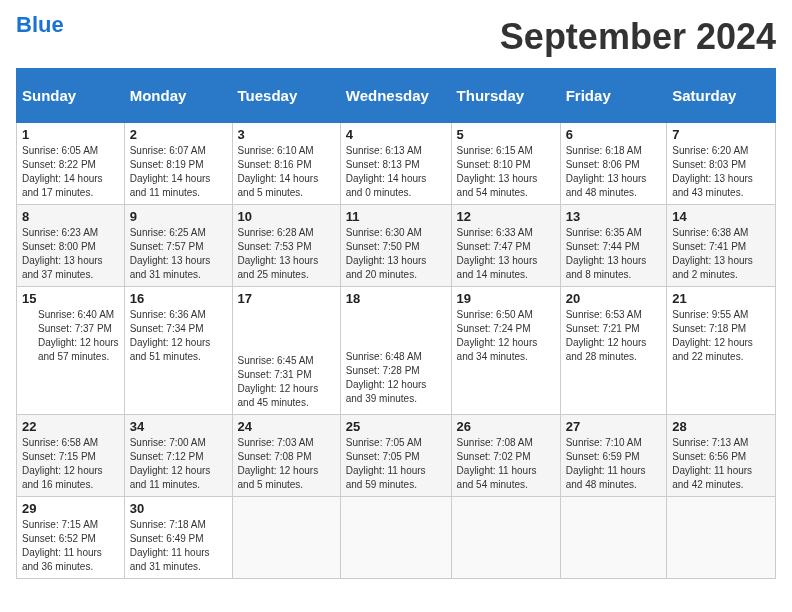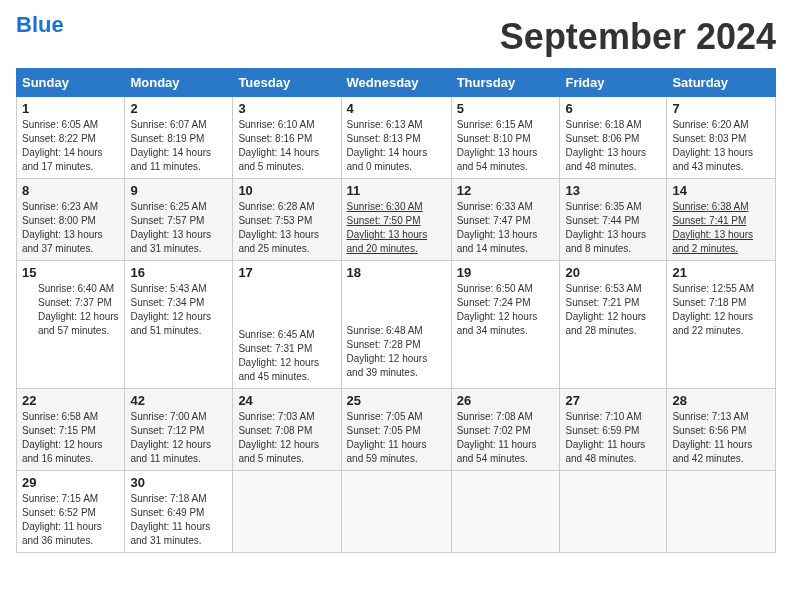--- a/index.html
+++ b/index.html
@@ -48,23 +48,23 @@
       color: #555;
     }
     table {
       width: 100%;
       border-collapse: collapse;
       font-size: 10.5px;
     }
     thead tr th {
       background-color: #2979c8;
       color: #fff;
-      padding: 6px 5px;
+      padding: 18px 5px;
       text-align: left;
-      font-size: 13px;
+      font-size: 15px;
       font-weight: bold;
       border: 1px solid #2979c8;
     }
     tbody tr td {
       border: 1px solid #ccc;
       vertical-align: top;
       padding: 4px 5px;
       width: 113px;
       height: 80px;
       background: #fff;
@@ -184,58 +184,58 @@
         </td>
         <td>
           <span class="day-num">10</span>
           <div class="day-info" style="white-space: pre-line;">Sunrise: 6:28 AM
 Sunset: 7:53 PM
 Daylight: 13 hours
 and 25 minutes.</div>
         </td>
         <td>
           <span class="day-num">11</span>
-          <div class="day-info" style="white-space: pre-line; text-decoration: underline;">Sunrise: 6:30 AM
+          <div class="day-info" style="white-space: pre-line;">Sunrise: 6:30 AM
 Sunset: 7:50 PM
 Daylight: 13 hours
 and 20 minutes.</div>
         </td>
         <td>
           <span class="day-num">12</span>
           <div class="day-info" style="white-space: pre-line;">Sunrise: 6:33 AM
 Sunset: 7:47 PM
 Daylight: 13 hours
 and 14 minutes.</div>
         </td>
         <td>
           <span class="day-num">13</span>
           <div class="day-info" style="white-space: pre-line;">Sunrise: 6:35 AM
 Sunset: 7:44 PM
 Daylight: 13 hours
 and 8 minutes.</div>
         </td>
         <td>
           <span class="day-num">14</span>
-          <div class="day-info" style="white-space: pre-line; text-decoration: underline;">Sunrise: 6:38 AM
+          <div class="day-info" style="white-space: pre-line;">Sunrise: 6:38 AM
 Sunset: 7:41 PM
 Daylight: 13 hours
 and 2 minutes.</div>
         </td>
       </tr>
       <tr>
         <td>
           <span class="day-num">15</span>
           <div class="day-info" style="white-space: pre-line; margin-left: 16px;">Sunrise: 6:40 AM
 Sunset: 7:37 PM
 Daylight: 12 hours
 and 57 minutes.</div>
         </td>
         <td>
           <span class="day-num">16</span>
-          <div class="day-info" style="white-space: pre-line;">Sunrise: 5:43 AM
+          <div class="day-info" style="white-space: pre-line;">Sunrise: 6:36 AM
 Sunset: 7:34 PM
 Daylight: 12 hours
 and 51 minutes.</div>
         </td>
         <td>
           <span class="day-num">17</span>
           <div class="day-info" style="white-space: pre-line; margin-top: 48px;">Sunrise: 6:45 AM
 Sunset: 7:31 PM
 Daylight: 12 hours
 and 45 minutes.</div>
@@ -256,36 +256,36 @@
         </td>
         <td>
           <span class="day-num">20</span>
           <div class="day-info" style="white-space: pre-line;">Sunrise: 6:53 AM
 Sunset: 7:21 PM
 Daylight: 12 hours
 and 28 minutes.</div>
         </td>
         <td>
           <span class="day-num">21</span>
-          <div class="day-info" style="white-space: pre-line;">Sunrise: 12:55 AM
+          <div class="day-info" style="white-space: pre-line;">Sunrise: 9:55 AM
 Sunset: 7:18 PM
 Daylight: 12 hours
 and 22 minutes.</div>
         </td>
       </tr>
       <tr>
         <td>
           <span class="day-num">22</span>
           <div class="day-info" style="white-space: pre-line;">Sunrise: 6:58 AM
 Sunset: 7:15 PM
 Daylight: 12 hours
 and 16 minutes.</div>
         </td>
         <td>
-          <span class="day-num">42</span>
+          <span class="day-num">34</span>
           <div class="day-info" style="white-space: pre-line;">Sunrise: 7:00 AM
 Sunset: 7:12 PM
 Daylight: 12 hours
 and 11 minutes.</div>
         </td>
         <td>
           <span class="day-num">24</span>
           <div class="day-info" style="white-space: pre-line;">Sunrise: 7:03 AM
 Sunset: 7:08 PM
 Daylight: 12 hours

